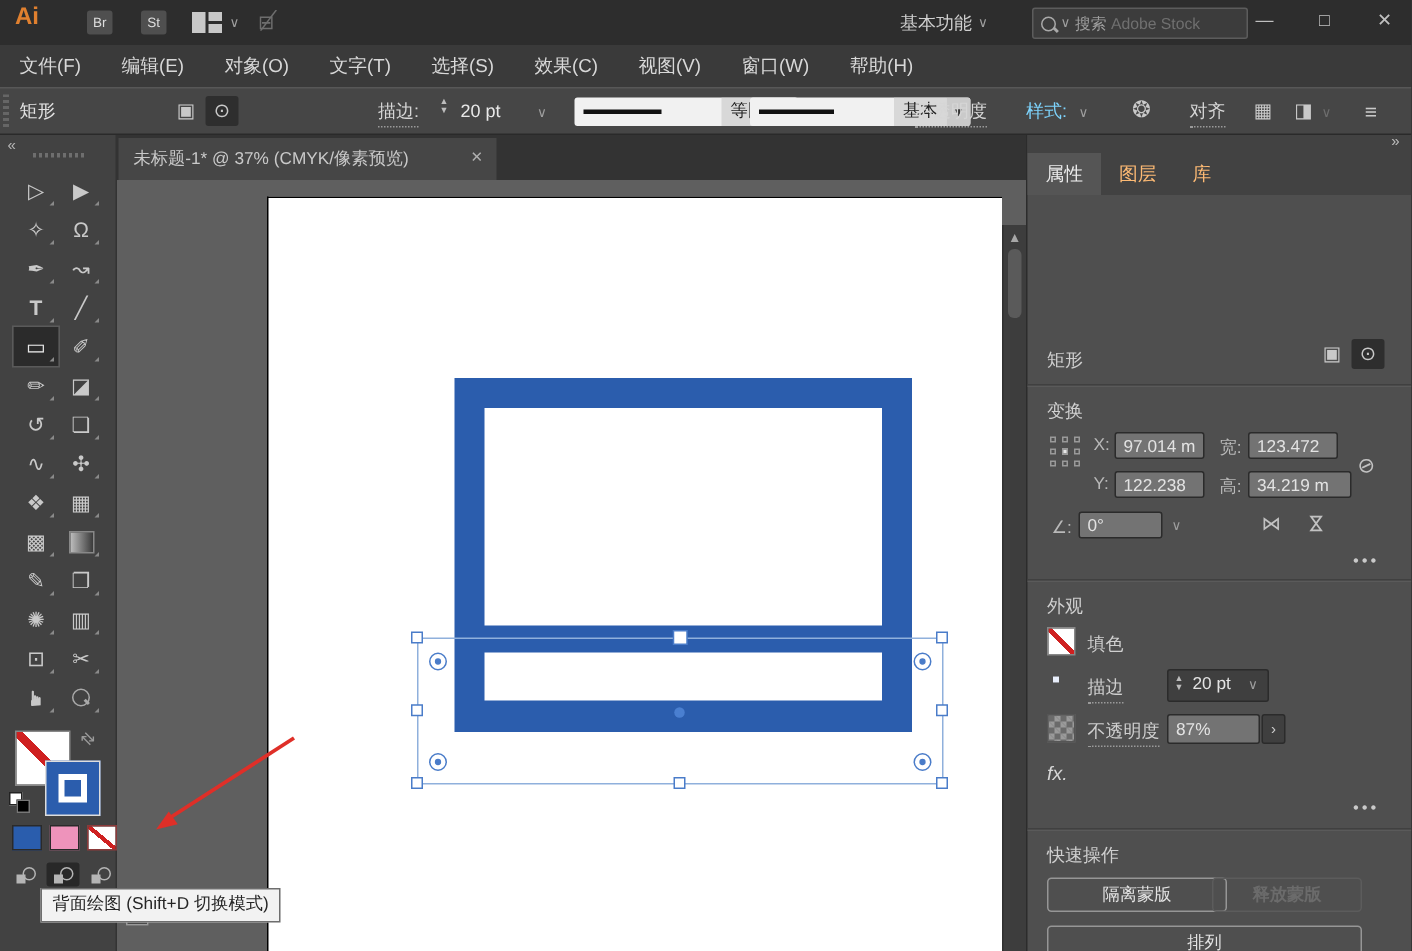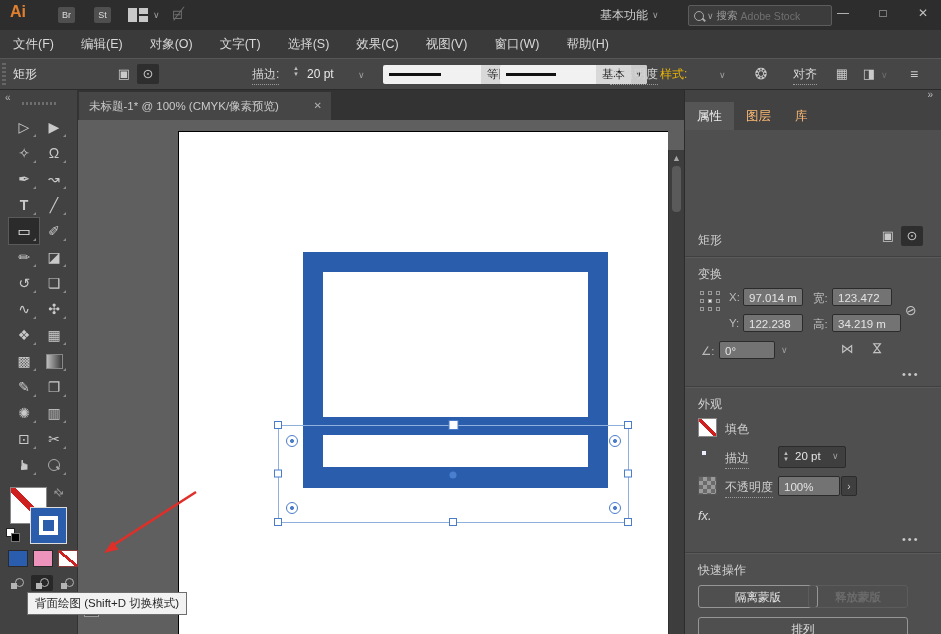--- a/index.html
+++ b/index.html
@@ -176,21 +176,21 @@
       <span class="ln" style="width:52px"></span>
       <span class="lbl">等比</span>
       <span class="dd">▼</span>
     </div>
     <div class="abs line-box" style="left:500px">
       <span class="ln" style="width:50px"></span>
       <span class="lbl">基本</span>
       <span class="dd">▼</span>
     </div>
     <span class="ob dotted" style="left:610px;height:18px;line-height:18px;top:6px">不透明度</span>
-    <span class="ob" style="left:660px;color:#eab308">样式:</span>
+    <span class="ob" style="left:684px;color:#7dd3fc">样式:</span>
     <span class="abs" style="left:693px;top:66px;width:22px;height:18px;background:#ddd;border:1px solid #888"></span>
     <span class="chev abs" style="left:719px;top:11px">∨</span>
     <span class="ob ob-icon" style="left:750px;font-size:15px">❂</span>
     <span class="ob dotted" style="left:793px;height:18px;line-height:18px;top:6px">对齐</span>
     <span class="ob ob-icon" style="left:831px">▦</span>
     <span class="ob ob-icon" style="left:858px">◨</span>
     <span class="chev abs" style="left:881px;top:11px;color:#6e6e6e">∨</span>
     <span class="ob ob-icon" style="left:903px;font-size:14px">≡</span>
   </div>
 
@@ -302,21 +302,21 @@
         <span class="mode-ico"></span>
       </span>
     <span class="modebtn" style="left:56px">
         <span class="mode-ico"></span>
       </span>
   </div>
 
   <div id="docarea">
     <div id="tabbar">
       <div id="doctab">
-        <span>未标题-1* @ 100% (CMYK/像素预览)</span>
+        <span>未标题-1* @ 37% (CMYK/像素预览)</span>
         <span class="x">✕</span>
       </div>
     </div>
     <div id="canvas">
       <div id="artboard"></div>
       <svg id="shape-svg" width="606" height="514" viewBox="0 0 606 514">
 
         <path d="M225,132 h305 v236 h-305 Z M245,152 h265 v145 h-265 Z M245,315 h265 v32 h-265 Z" fill-rule="evenodd" fill="#2b5dad"></path>
 
         <g stroke="#8fb0dc" fill="none" stroke-width="1">
@@ -409,21 +409,21 @@
     <span class="abs" style="left:93px;top:356px;width:66px;height:20px;background:#3f3f3f;border:1px solid #2b2b2b;border-radius:2px">
       <span class="abs stepper" style="left:4px;top:4px">
           <i>▲</i>
           <i>▼</i>
         </span>
       <span class="abs" style="left:16px;top:3px;color:#e3e3e3;font-size:11.5px">20 pt</span>
       <span class="chev abs" style="left:53px;top:4px">∨</span>
     </span>
     <span class="abs checker" style="left:13px;top:386px;width:19px;height:19px;border:1px solid #555;box-sizing:border-box"></span>
     <span class="abs dotted" style="left:40px;top:389px;color:#cfcfcf">不透明度</span>
-    <span class="field" style="left:93px;top:386px;width:62px;height:20px;line-height:20px">100%</span>
+    <span class="field" style="left:93px;top:386px;width:62px;height:20px;line-height:20px">87%</span>
     <span class="abs" style="left:156px;top:386px;width:16px;height:20px;background:#3f3f3f;border:1px solid #2b2b2b;border-radius:2px;color:#ccc;text-align:center;line-height:20px;font-size:10px;box-sizing:border-box">›</span>
     <span class="abs" style="left:13px;top:418px;color:#d6d6d6;font-size:13px;font-style:italic;font-family:Liberation Sans, sans-serif">fx.</span>
     <span class="morebtn" style="top:443px;left:217px">•••</span>
 
     <div class="sep" style="top:462px"></div>
 
     
     <span class="abs sect-title" style="left:13px;top:472px">快速操作</span>
     <span class="qbtn" style="left:13px;top:495px;width:120px">隔离蒙版</span>
     <span class="qbtn disabled" style="left:123px;top:495px;width:100px">释放蒙版</span>

